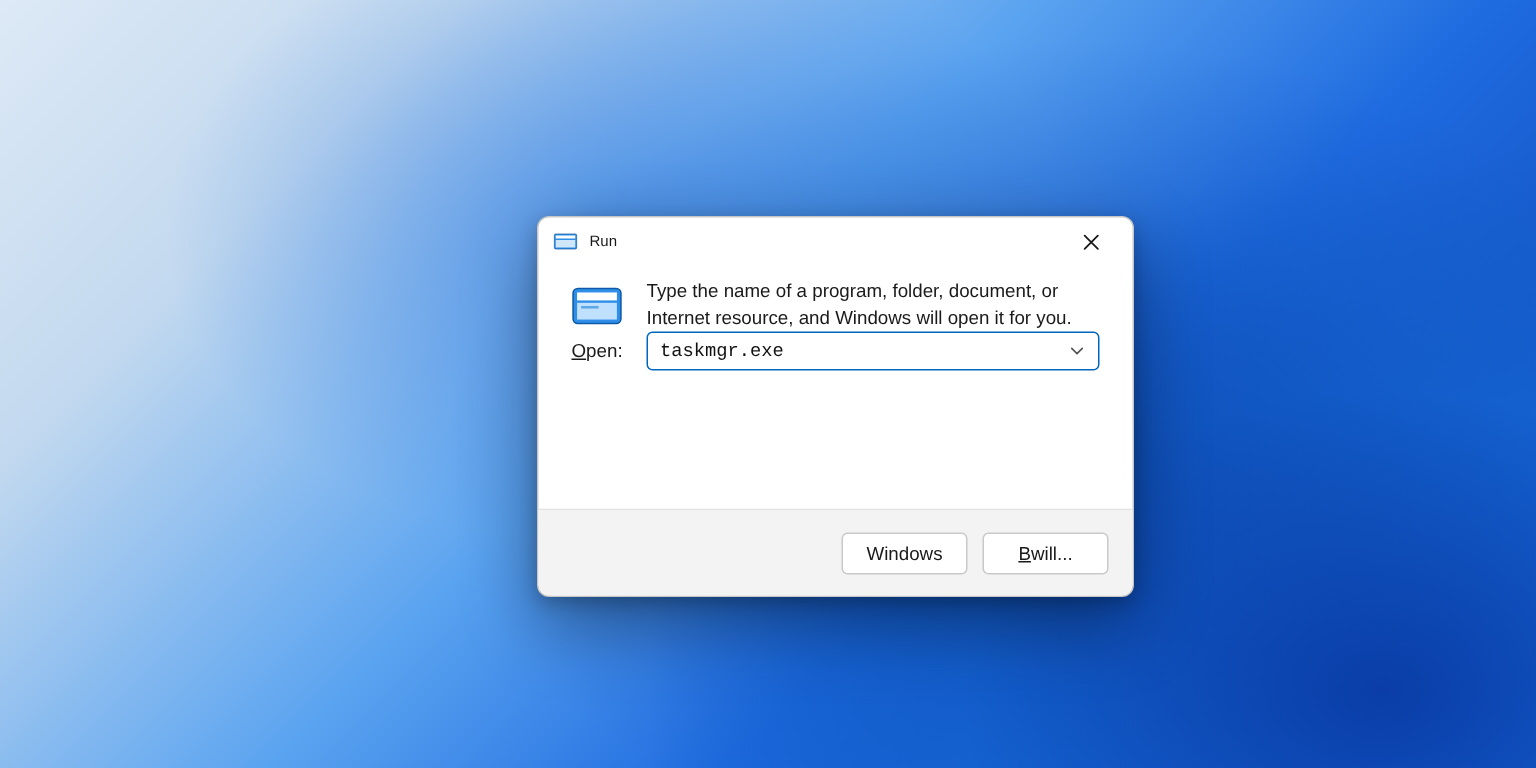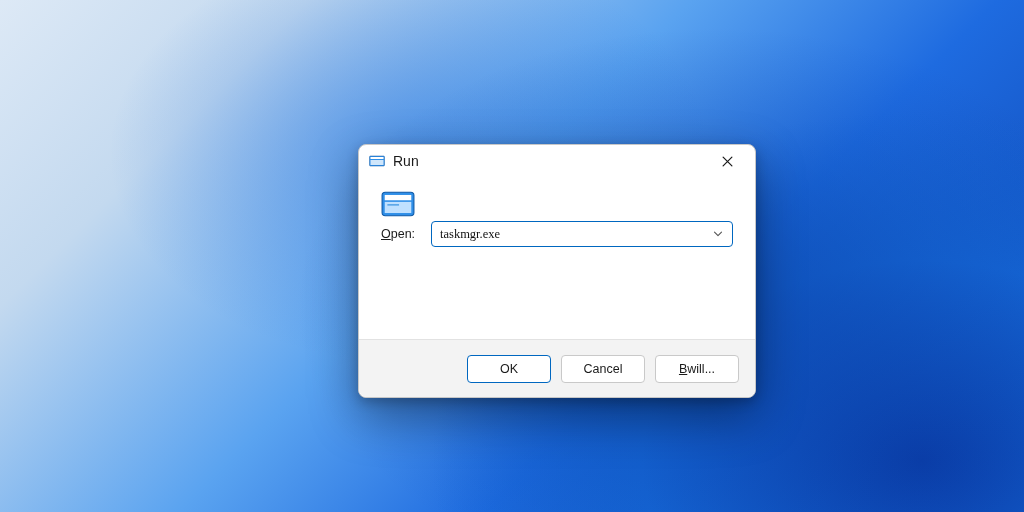--- a/index.html
+++ b/index.html
@@ -32,21 +32,21 @@
     display: flex;
     align-items: center;
     padding: 0 6px 0 10px;
   }
   .titlebar .app-icon {
     width: 16px; height: 16px;
     display: flex; align-items: center; justify-content: center;
     margin-right: 8px;
   }
   .titlebar .title-text {
-    font-size: 14px;
+    font-size: 10px;
     color: #1a1a1a;
     flex: 0 0 auto;
   }
   .titlebar .spacer { flex: 1 1 auto; }
   .titlebar .close-btn {
     width: 44px; height: 28px;
     display: flex; align-items: center; justify-content: center;
     border-radius: 4px;
     cursor: pointer;
   }
@@ -89,21 +89,21 @@
     flex: 1 1 auto;
     position: relative;
   }
   .combo input {
     width: 100%;
     height: 26px;
     border: 1px solid #0067c0;
     border-radius: 4px;
     padding: 0 28px 0 8px;
     font-size: 12.5px;
-    font-family: Liberation Serif, serif;
+    font-family: Liberation Mono, monospace;
     outline: none;
     color: #111;
     background: #fff;
   }
   .combo .chevron {
     position: absolute;
     right: 6px; top: 0; bottom: 0;
     width: 18px;
     display: flex; align-items: center; justify-content: center;
     color: #555;
@@ -163,34 +163,34 @@
   <div class="content">
     <div class="desc-row">
       <span class="run-big-icon">
         <svg width="34" height="34" viewBox="0 0 32 32">
           <rect x="1" y="5" width="30" height="22" rx="3" fill="#2f8fe8" stroke="#0f5aa8" stroke-width="1"></rect>
           <rect x="3.5" y="7.5" width="25" height="5" fill="#ffffff"></rect>
           <rect x="3.5" y="14" width="25" height="10.5" fill="#bfe0ff"></rect>
           <rect x="6" y="16" width="11" height="1.6" fill="#5ea8e8"></rect>
         </svg>
       </span>
+      <div class="desc-text">Type the name of a program, folder, document, or Internet resource, and Windows will open it for you.</div>
     </div>
 
     <div class="input-row">
       <div class="open-label"><span class="ul">O</span><span>pen:</span></div>
       <div class="combo">
         <input type="text" value="taskmgr.exe" style="">
         <span class="chevron">
           <svg width="10" height="10" viewBox="0 0 10 10">
             <path d="M1.5 3.2 L5 6.7 L8.5 3.2" fill="none" stroke="#555" stroke-width="1.1" stroke-linecap="round" stroke-linejoin="round"></path>
           </svg>
         </span>
       </div>
     </div>
   </div>
 
   <div class="footer">
-    <button class="primary">OK</button>
-    <button>Cancel</button>
+    <button>Windows</button>
     <button><span class="ul">B</span><span>will...</span></button>
   </div>
 
 </div>
 
 </body></html>

